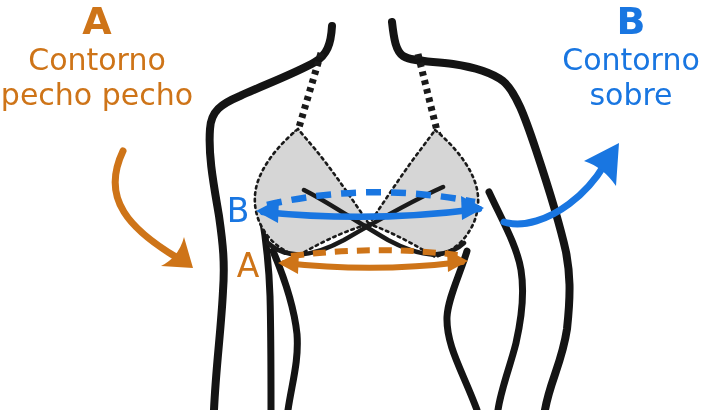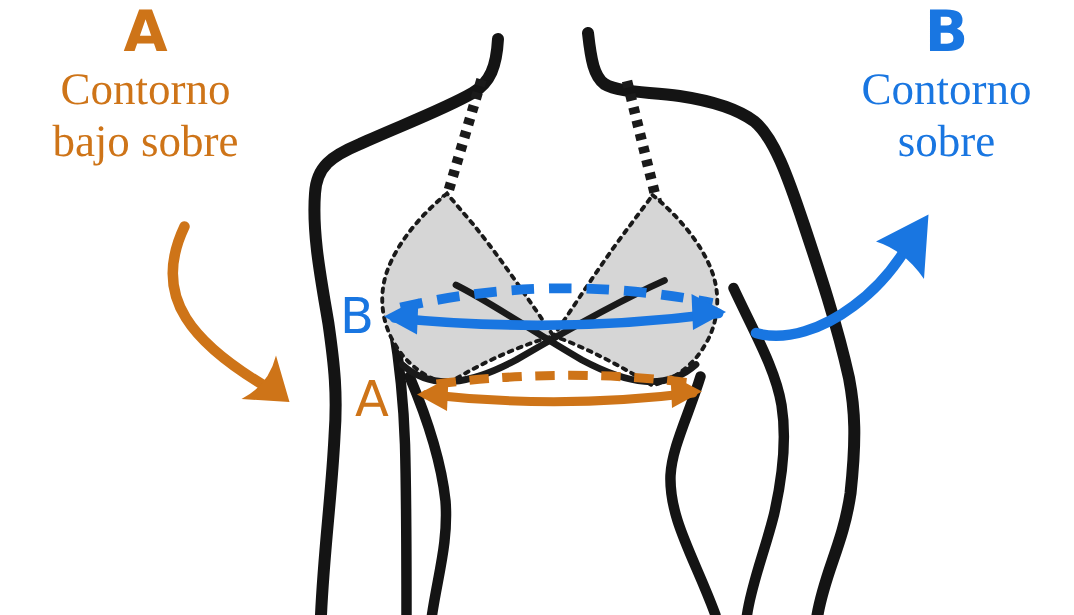--- a/index.html
+++ b/index.html
@@ -3,21 +3,21 @@
 <meta charset="utf-8">
 <style>
   html,body{margin:0;padding:0;background:#ffffff;}
   .stage{
     position:relative;width:716px;height:410px;background:#ffffff;
     font-family:"DejaVu Sans",sans-serif;overflow:hidden;
   }
   .stage svg{position:absolute;left:0;top:0;}
   .annotation{position:absolute;text-align:center;}
   .ann-letter{font-size:38px;font-weight:bold;line-height:42px;}
-  .ann-line{font-size:30px;line-height:35px;white-space:nowrap;font-family:Liberation Serif, serif;}
+  .ann-line{font-size:30px;line-height:35px;white-space:nowrap;}
   .orange{color:#CE7418;}
   .blue{color:#1976E1;}
   .annotation-left{left:0;top:24;width:194px;}
   .annotation-right{left:544px;top:28;width:174px;}
   .measure-label{position:absolute;font-size:33px;line-height:33px;width:44px;text-align:center;}
   .label-b{left:216px;top:194px;}
   .label-a{left:226px;top:249px;}
 </style>
 </head>
 <body>
@@ -64,21 +64,21 @@
     </g>
     <g>
       <path d="M 504,222 C 524,228 549,219 569,204 C 584,193 596,179 605,164" fill="none" stroke="#1976E1" stroke-width="7" stroke-linecap="round"></path>
       <path d="M 619,143 L 616,186 Q 603,167 584,161 Z" fill="#1976E1"></path>
     </g>
   </svg>
 
   <div class="annotation annotation-left orange">
     <div class="ann-letter">A</div>
     <div class="ann-line">Contorno</div>
-    <div class="ann-line">bajo sobre</div>
+    <div class="ann-line">pecho pecho</div>
   </div>
 
   <div class="annotation annotation-right blue">
     <div class="ann-letter">B</div>
     <div class="ann-line">Contorno</div>
     <div class="ann-line">sobre</div>
   </div>
 
   <div class="measure-label blue label-b">B</div>
   <div class="measure-label orange label-a">A</div>

